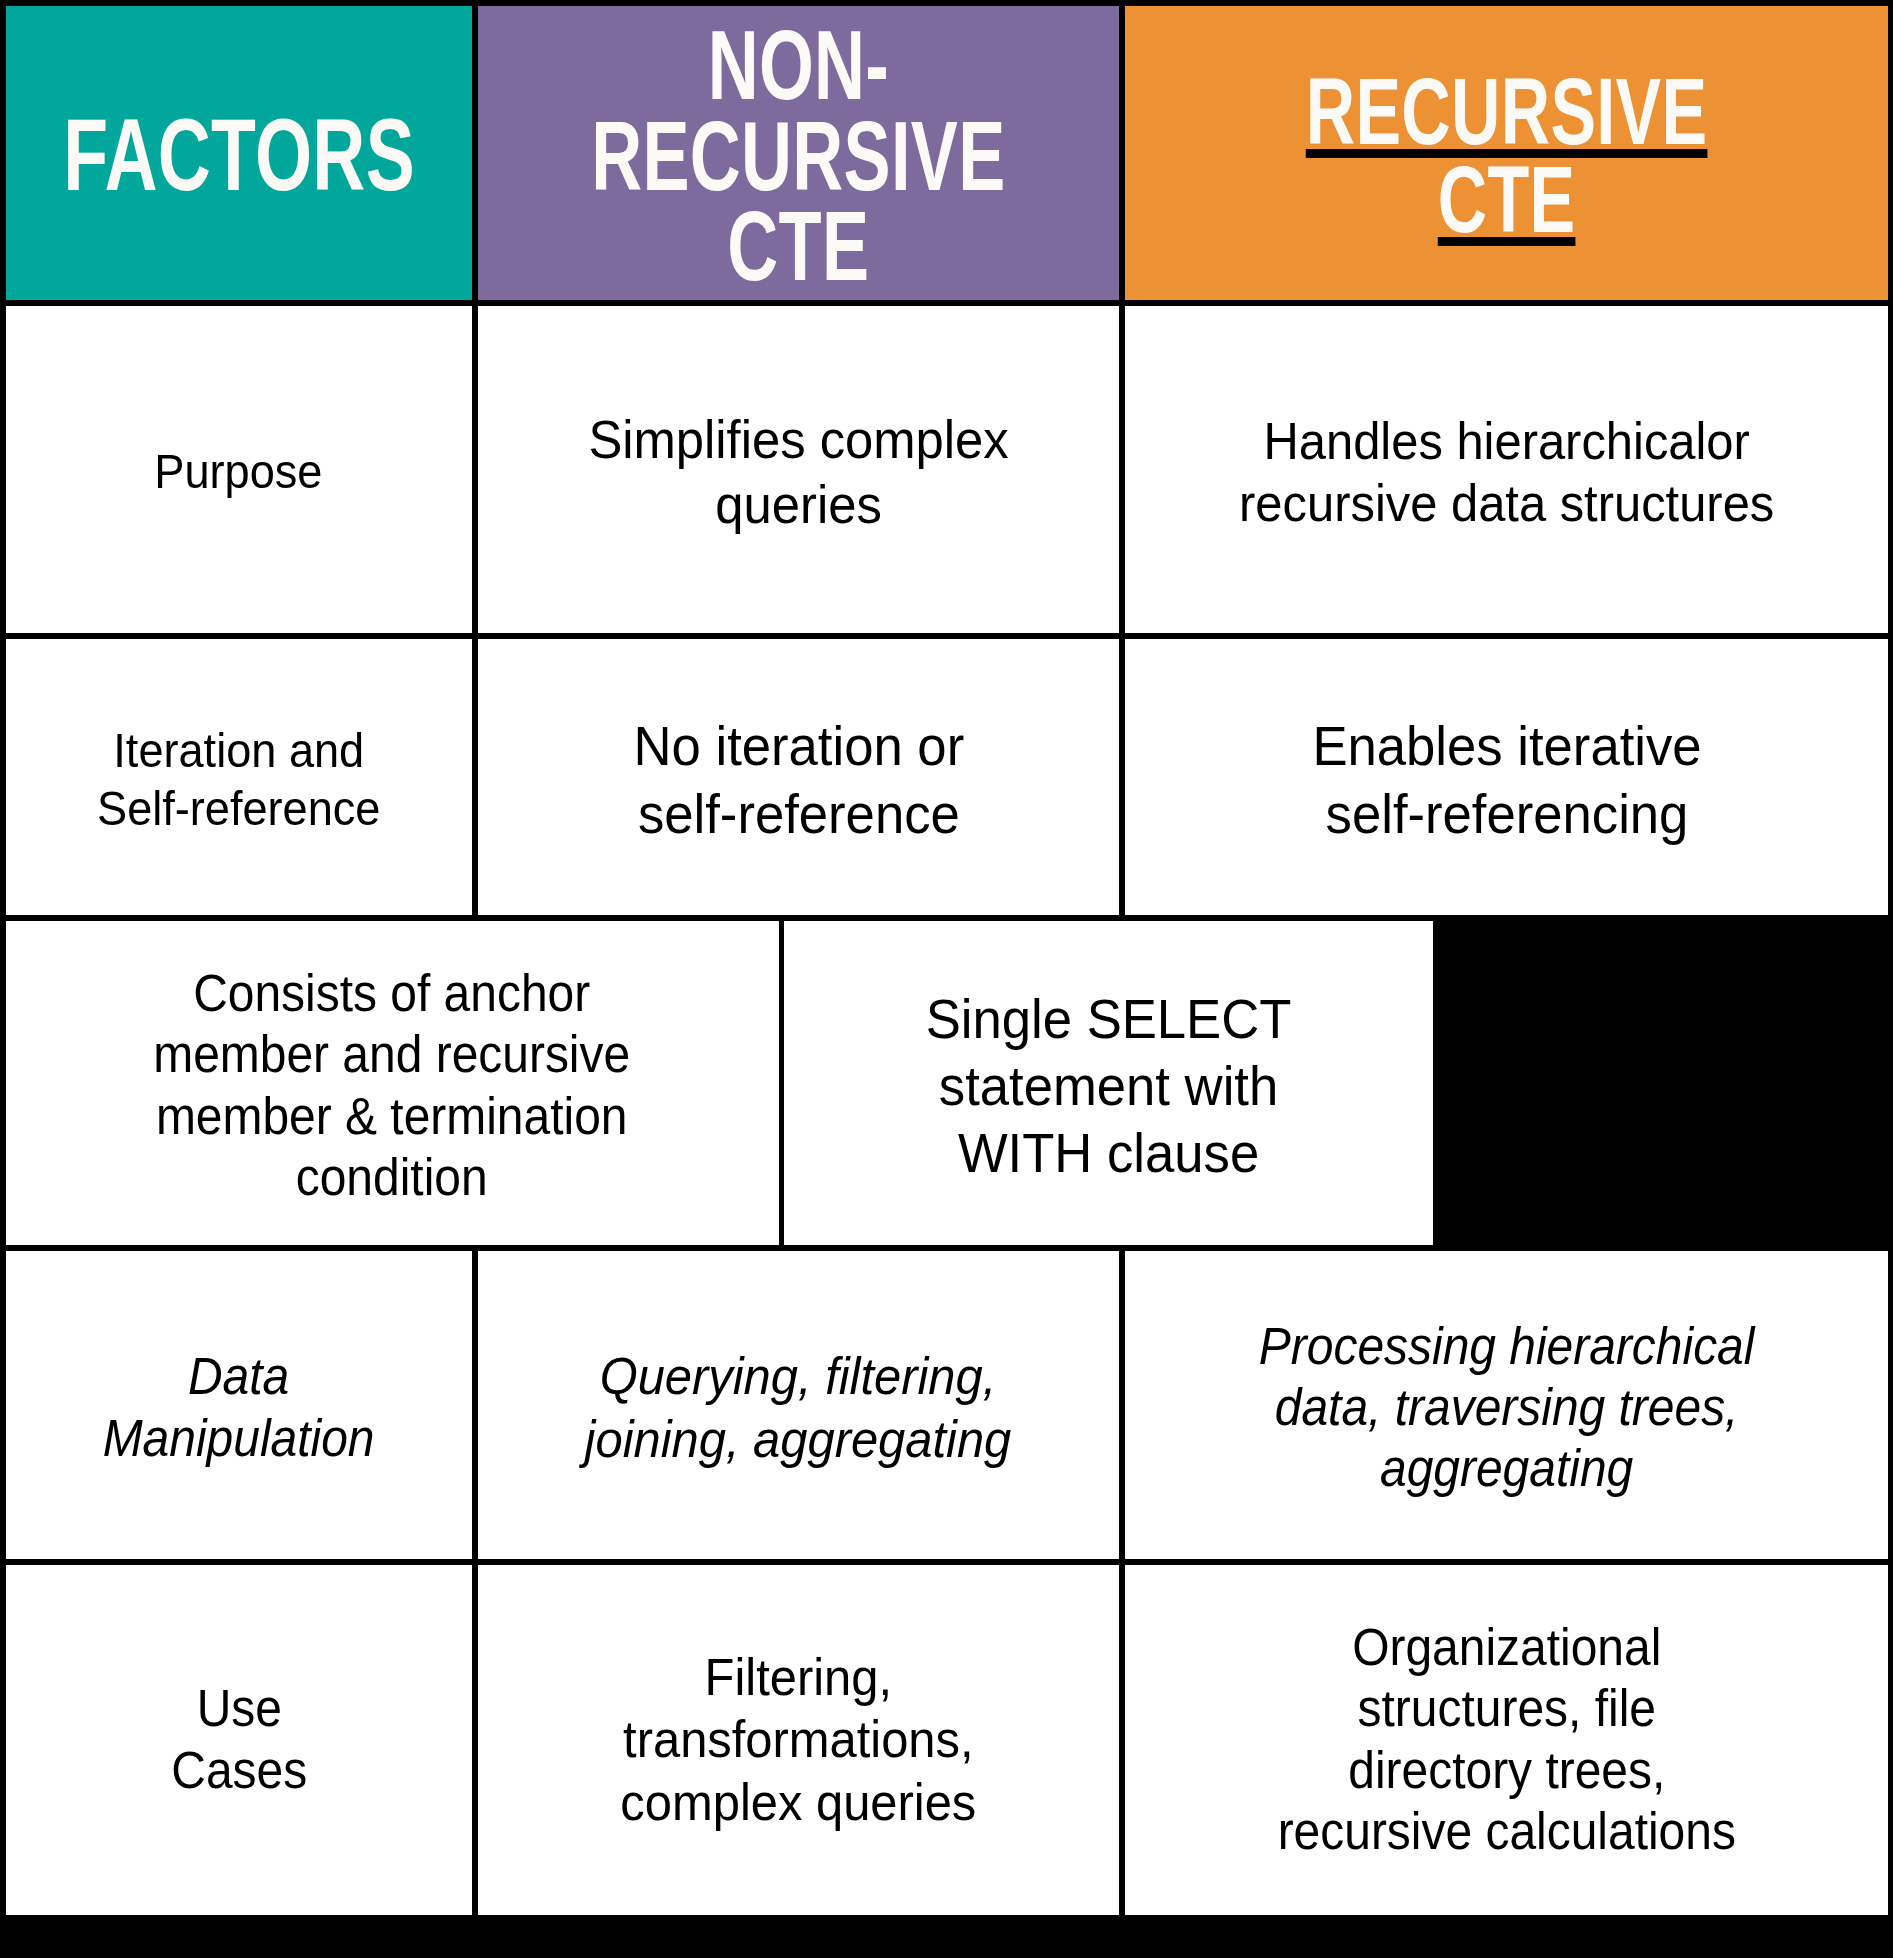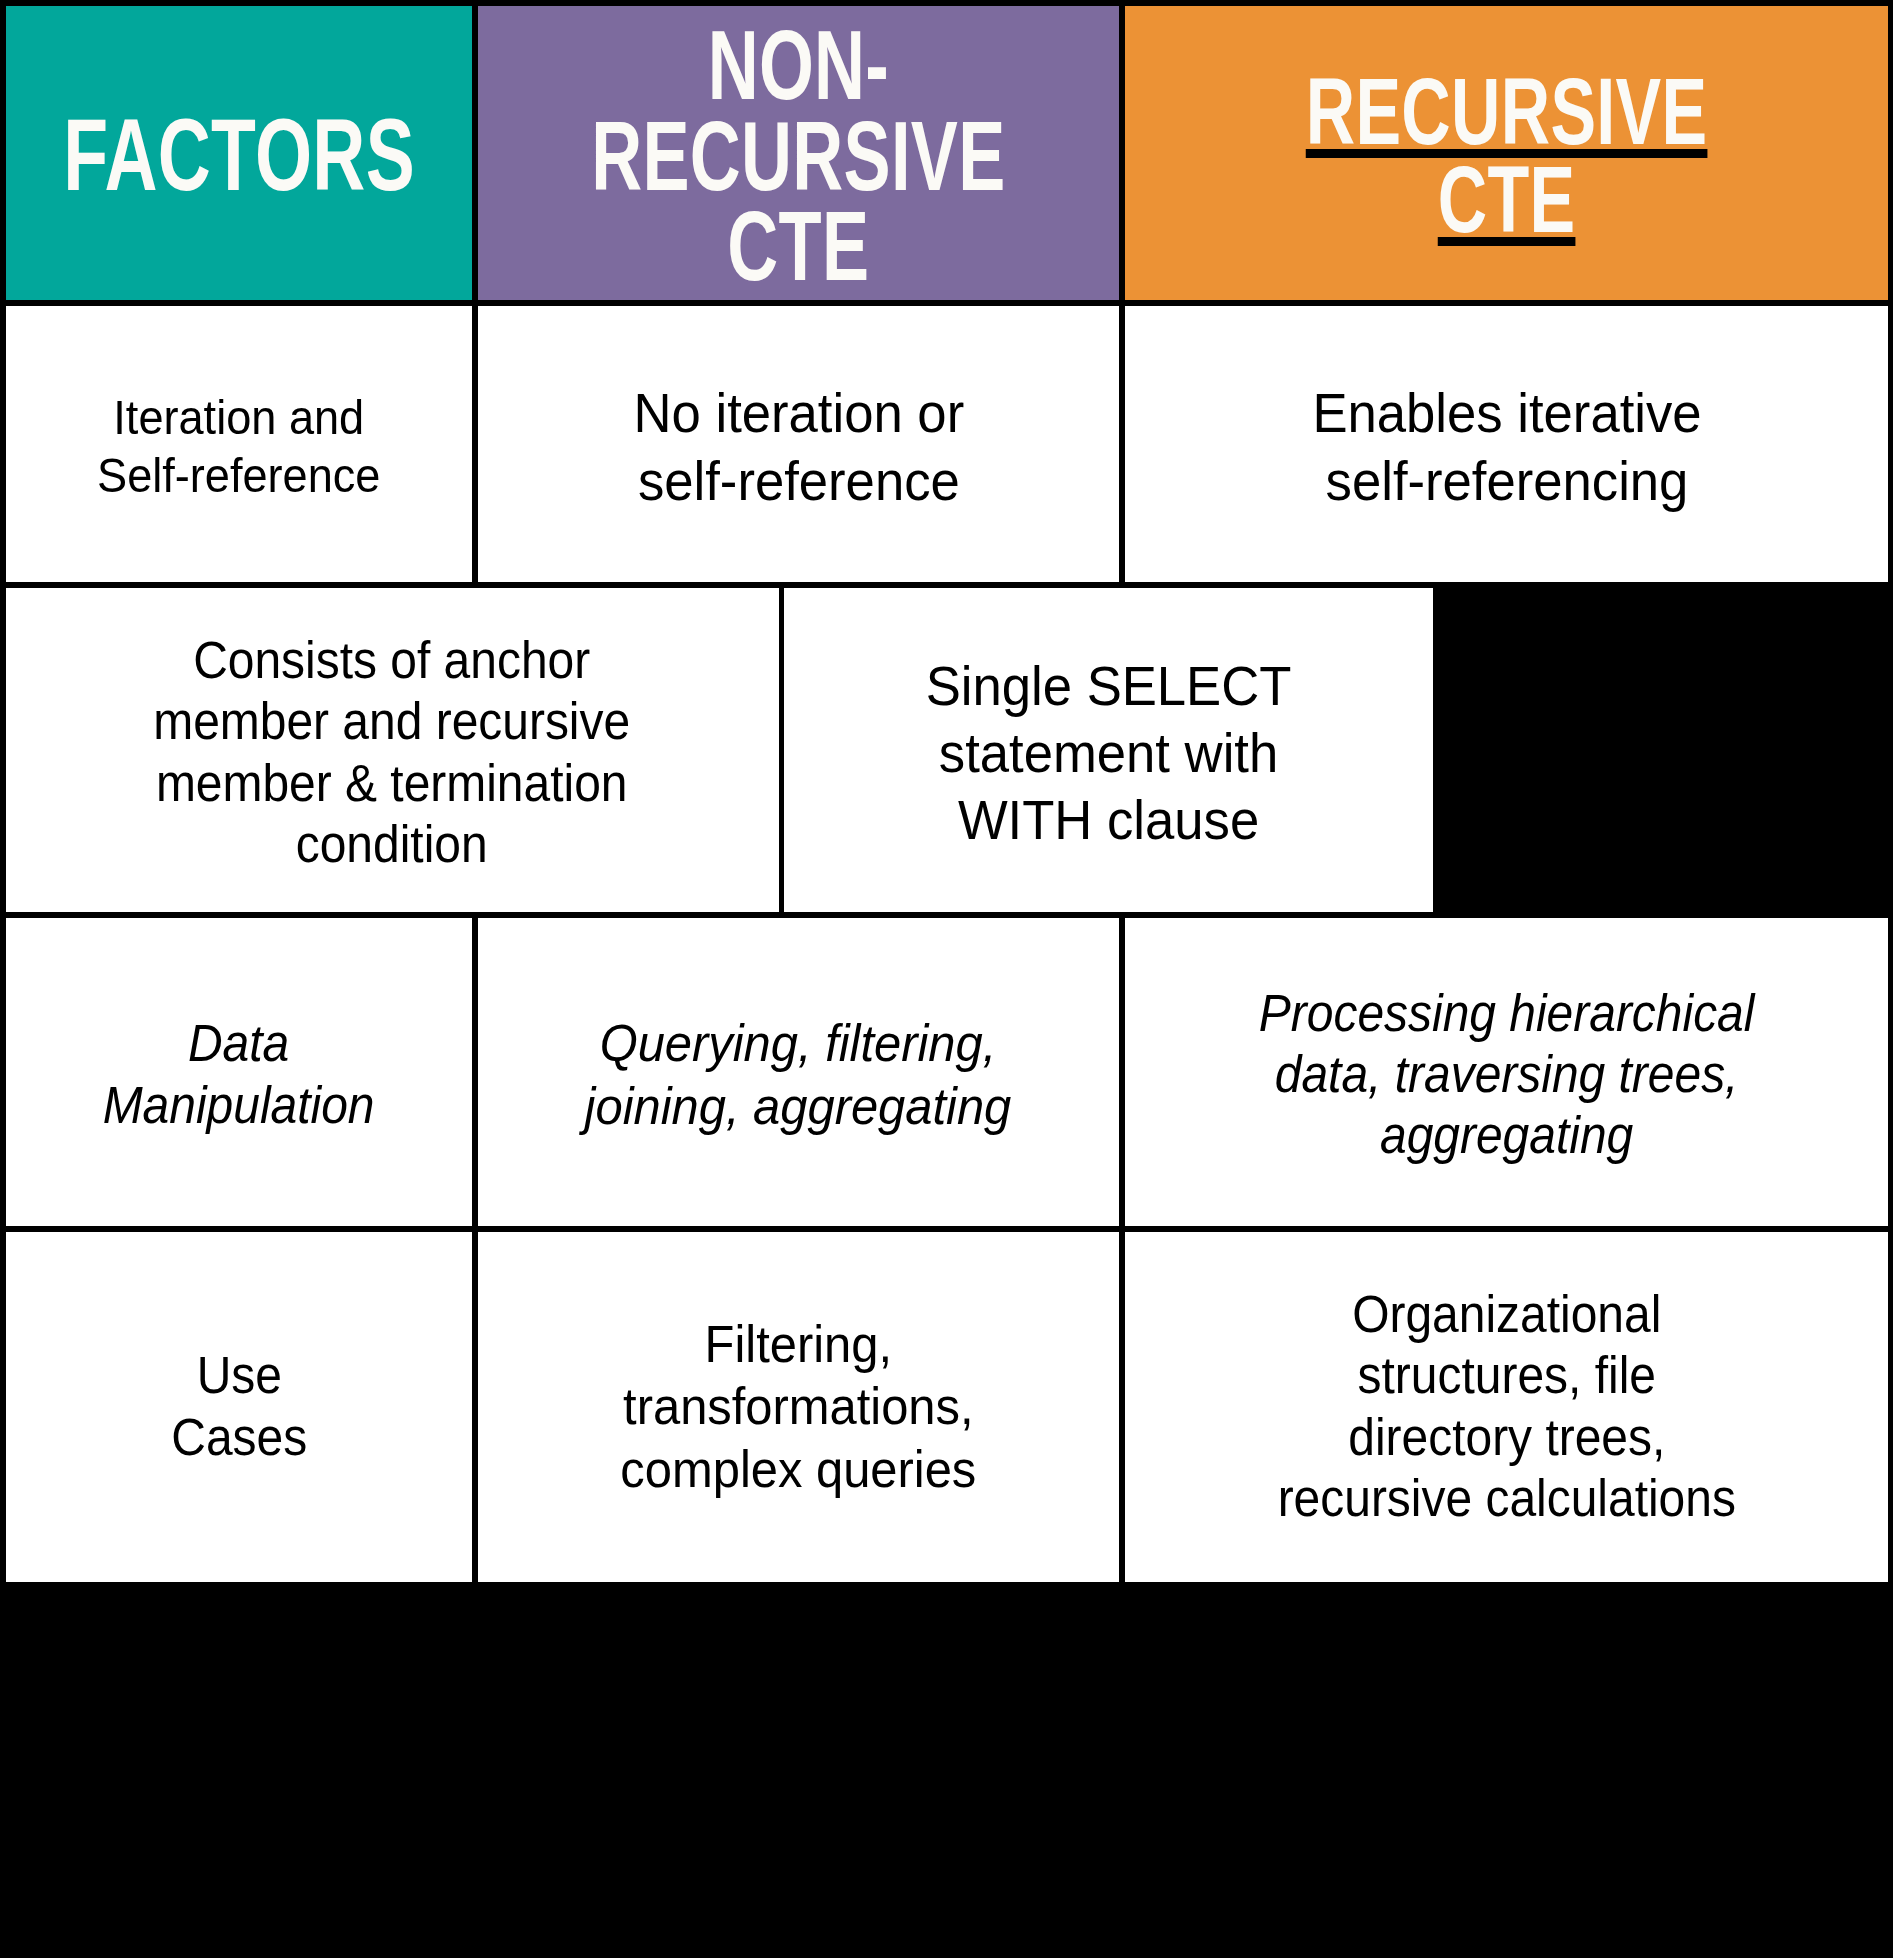--- a/index.html
+++ b/index.html
@@ -144,20 +144,33 @@
     </div>
     <div class="cell col-2 hc-nonrec">
       <span class="header-cell-text">NON-RECURSIVE
 CTE</span>
     </div>
     <div class="cell col-3 hc-rec">
       <span class="header-cell-text">RECURSIVE CTE</span>
     </div>
   </div>
 
+  <div class="row body-row r1">
+    <div class="cell col-1">
+      <span class="cell-text">Purpose</span>
+    </div>
+    <div class="cell col-2">
+      <span class="cell-text">Simplifies complex
+queries</span>
+    </div>
+    <div class="cell col-3">
+      <span class="cell-text">Handles hierarchicalor
+recursive data structures</span>
+    </div>
+  </div>
 
   <div class="row body-row r2">
     <div class="cell col-1">
       <span class="cell-text">Iteration and
 Self-reference</span>
     </div>
     <div class="cell col-2">
       <span class="cell-text">No iteration or
 self-reference</span>
     </div>

